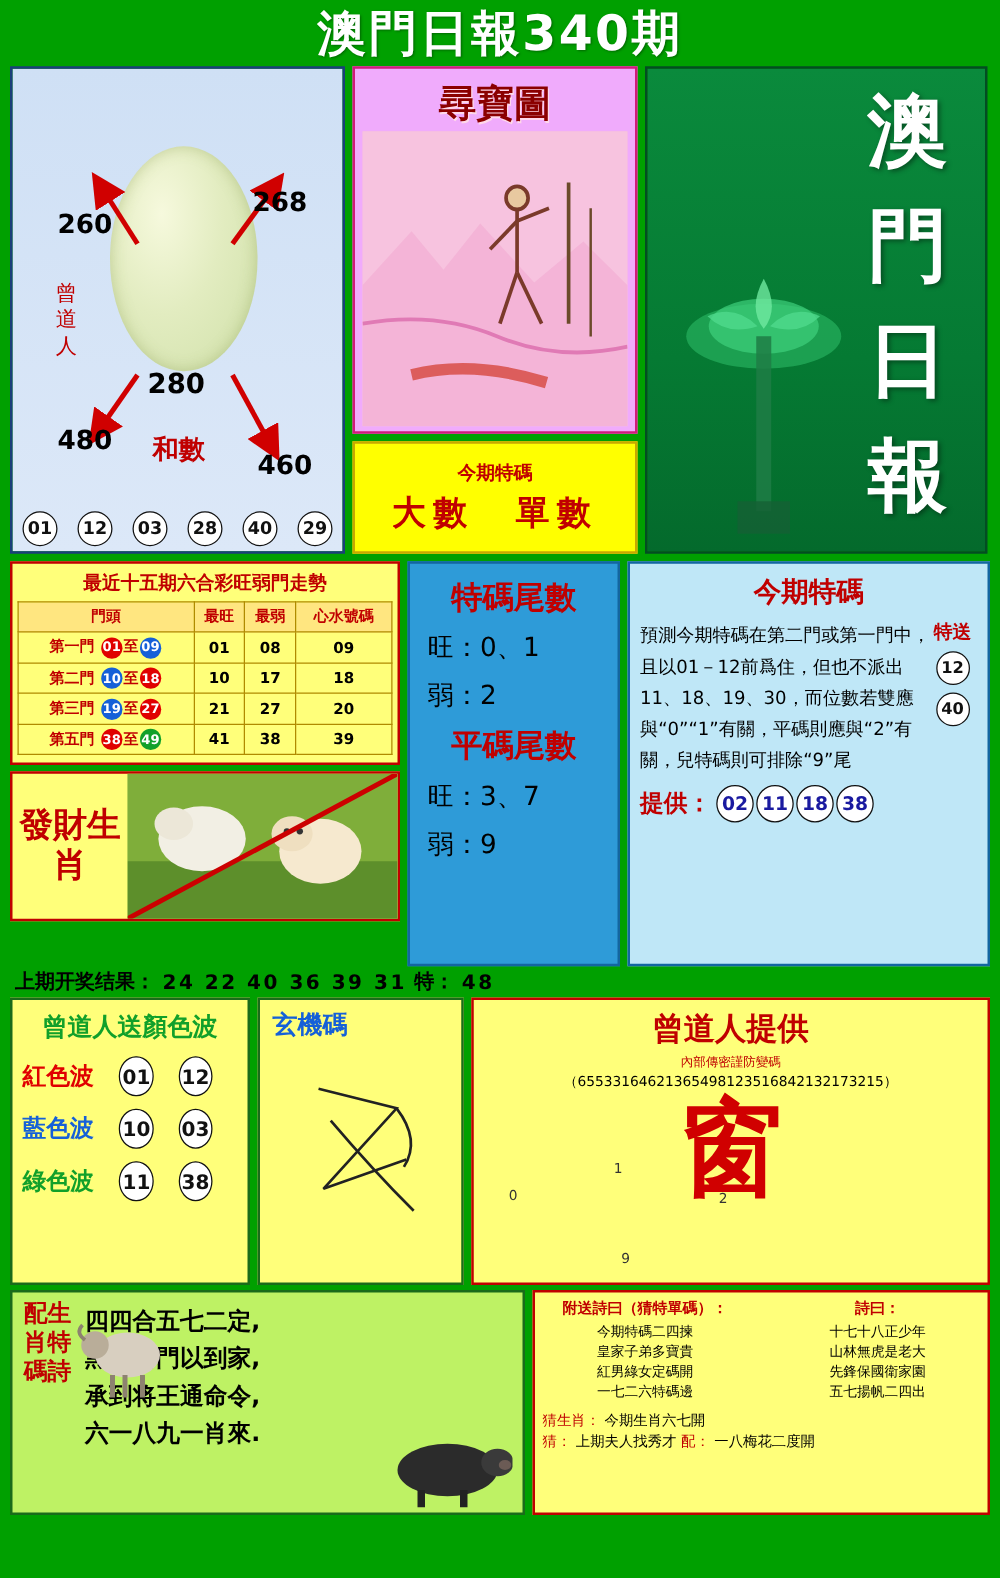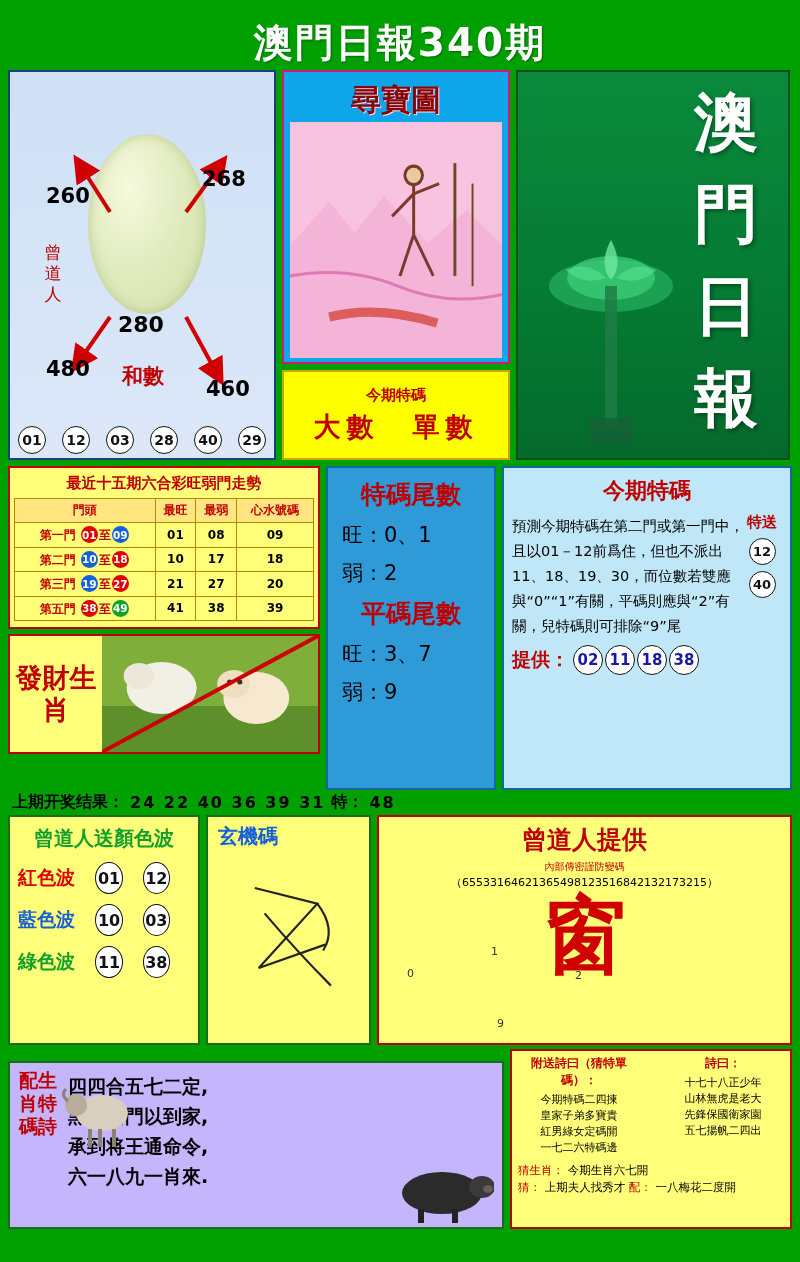--- a/index.html
+++ b/index.html
@@ -6,22 +6,22 @@
   html, body { margin:0; padding:0; }
   body {
     width: 800px; height: 1262px;
     background: #00a000;
     font-family: "DejaVu Sans", "Liberation Sans", sans-serif;
     overflow: hidden;
     position: relative;
   }
   
   .header {
-    height: 70px;
-    display: flex; align-items: flex-end; justify-content: center;
+    height: 53px;
+    display: flex; align-items: flex-start; justify-content: center;
     background: #00a000;
   }
   .header-title {
     color: #ffffff;
     font-size: 39px;
     font-weight: bold;
     letter-spacing: 2px;
     font-family: "DejaVu Sans", "Liberation Sans", sans-serif;
     text-shadow: 1px 1px 2px rgba(0,0,0,.35);
   }
@@ -61,21 +61,21 @@
   .ball {
     width:28px; height:28px; border-radius:50%;
     border:1.6px solid #111; background:#fff;
     display:flex; align-items:center; justify-content:center;
     font-size:14px; font-weight:bold; color:#111;
   }
 
   
   .panelB { width:228px; display:flex; flex-direction:column; gap:6px; }
   .treasure {
-    flex:1; background:#0ea5e9; border:2px solid #d01a7a; position:relative; overflow:hidden;
+    flex:1; background:#f0abfc; border:2px solid #d01a7a; position:relative; overflow:hidden;
   }
   .treasure-title {
     position:absolute; top:8px; left:0; width:100%; text-align:center;
     font-size:30px; font-weight:bold; color:#8b0000;
     text-shadow: 1px 1px 0 #ffd7ea;
   }
   .treasure-art { position:absolute; left:6px; top:50px; right:6px; bottom:4px; background:#f8bede; }
   .yellowbox {
     height:90px; background:#ffff00; border:2px solid #c8a800;
     display:flex; flex-direction:column; align-items:center; justify-content:center;
@@ -180,21 +180,21 @@
   .i-sub { text-align:center; font-size:10px; color:#c00000; margin-top:4px;}
   .i-code { text-align:center; font-size:11px; color:#000; margin-top:1px;}
   .bigchar {
     text-align:center; font-size:84px; color:#d00000; font-weight:bold; line-height:90px;
     font-family:"DejaVu Serif","Liberation Serif",serif;
   }
   .digits { position:absolute; font-size:11px; color:#333;}
 
   
   #row4 { gap:6px; padding:4px 8px 6px; height:190px; }
-  .panelJ { width:496px; background:#c4b5fd; border:2px solid #1a6b1a; display:flex; position:relative; overflow:hidden;margin-top:12px;}
+  .panelJ { width:412px; background:#bef264; border:2px solid #1a6b1a; display:flex; position:relative; overflow:hidden;}
   .j-left {
     width:56px; padding-top:6px; text-align:center;
     font-size:19px; font-weight:bold; color:#c00000; line-height:23px;
   }
   .j-poem {
     flex:1; padding:8px 4px 0 2px; font-size:19px; line-height:30px; color:#000; font-weight:bold;
   }
   .sheep { position:absolute; left:48px; top:14px; width:84px; height:74px;}
   .pig   { position:absolute; right:8px; bottom:4px; width:104px; height:60px;}
 

